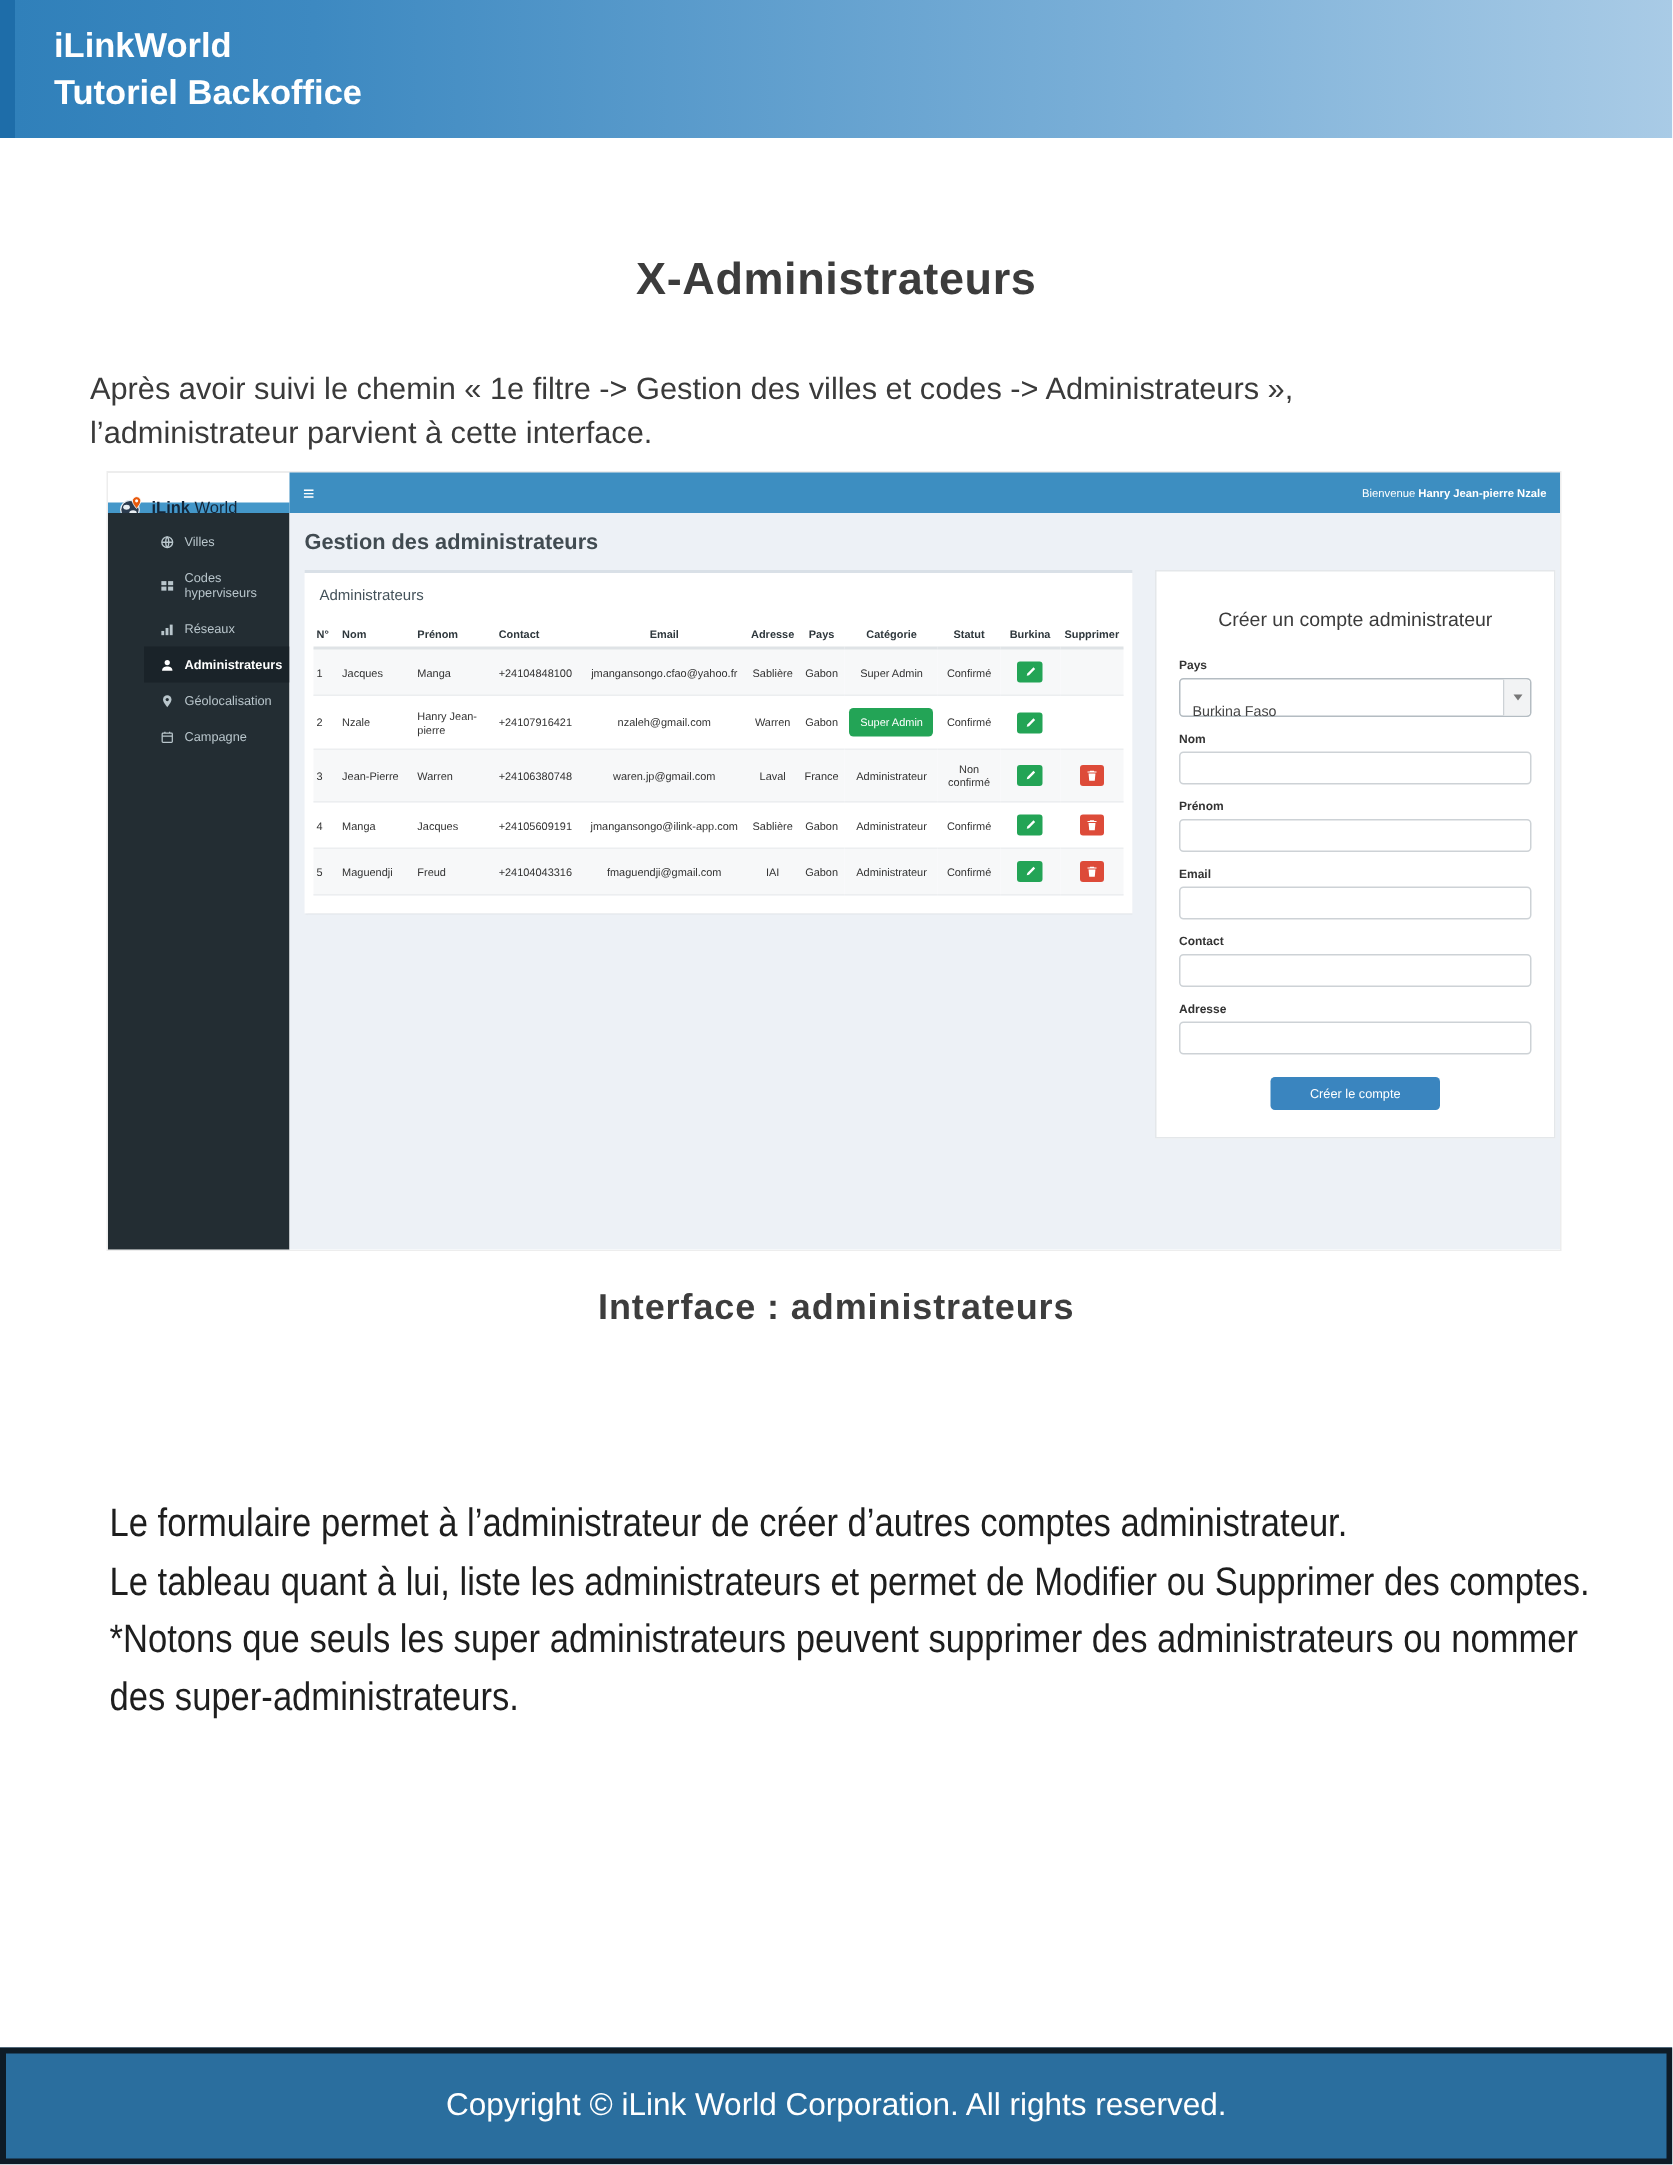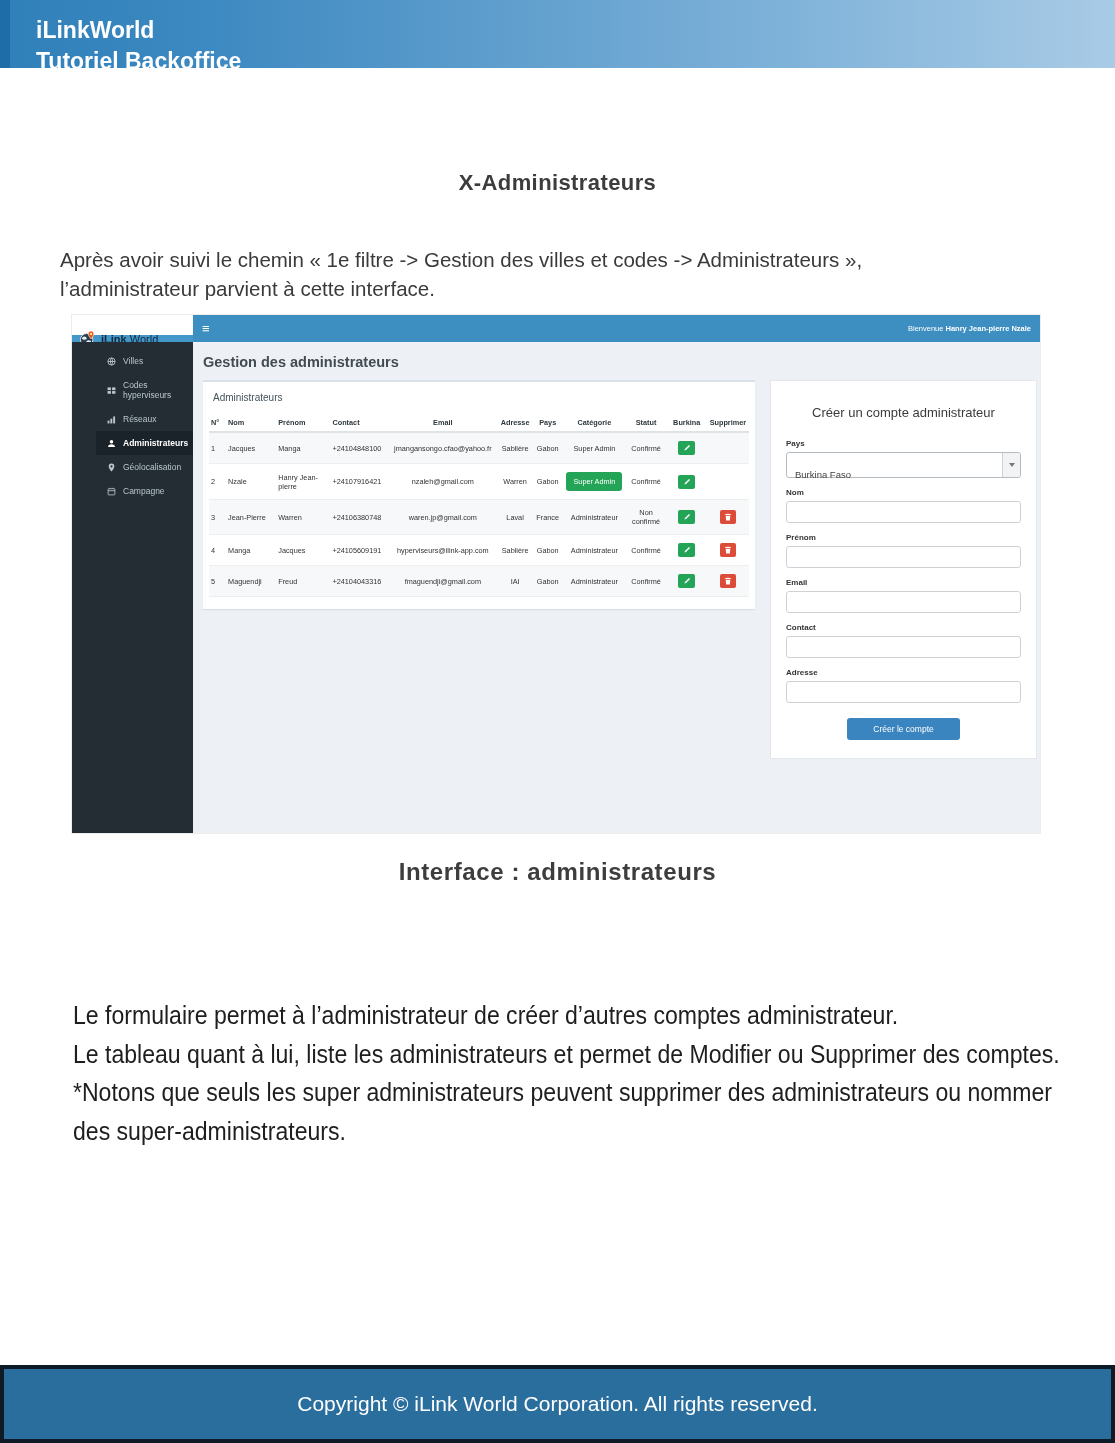--- a/index.html
+++ b/index.html
@@ -1,25 +1,25 @@
 <!DOCTYPE html>
 <html><head>
 <meta charset="utf-8">
 <style>
   html,body{margin:0;padding:0;background:#ffffff;}
   #page{position:relative;width:1115px;height:1443px;background:#fff;overflow:hidden;
         font-family:"Liberation Sans",sans-serif;}
 
   
-  .doc-header{position:absolute;top:0;left:0;right:0;height:68px;
+  .doc-header{position:absolute;top:0;left:0;right:0;height:92px;
     background:linear-gradient(90deg,#3080ba 0%,#3d89c1 18%,#7fb2d9 70%,#a9cbe6 100%);
     border-left:10px solid #1e6da9;box-sizing:border-box;
     color:#fff;font-weight:bold;font-size:23px;line-height:31px;padding:15px 0 0 26px;}
   .doc-title{position:absolute;top:170px;left:0;width:100%;text-align:center;
-    font-size:22px;font-weight:bold;color:#3c3c3c;letter-spacing:.4px;}
+    font-size:30px;font-weight:bold;color:#3c3c3c;letter-spacing:.4px;}
   .intro{position:absolute;top:245px;left:60px;font-size:20.5px;color:#3a3a3a;line-height:29px;}
   .caption{position:absolute;top:858px;left:0;width:100%;text-align:center;
     font-size:24px;font-weight:bold;color:#3d3d3d;letter-spacing:.6px;}
   .body-text{position:absolute;top:996px;left:73px;font-size:26.5px;color:#1e1e1e;
     line-height:38.5px;white-space:nowrap;transform:scaleX(.87);transform-origin:0 0;}
   .doc-footer{position:absolute;left:0;right:0;bottom:0;height:78px;background:#2a6e9e;
     border:4px solid #0e1b26;box-sizing:border-box;display:flex;align-items:center;
     justify-content:center;color:#fff;font-size:21px;}
 
   
@@ -258,21 +258,21 @@
                         <svg viewBox="0 0 16 16" fill="#fff">
                           <path d="M5.5 1.5h5l.6 1.2H14V4H2V2.7h2.9zM3.4 5.3h9.2L11.7 15H4.3z"></path>
                         </svg>
                       </button></td>
                 </tr>
                 <tr>
                   <td>4</td>
                   <td>Manga</td>
                   <td>Jacques</td>
                   <td>+24105609191</td>
-                  <td class="c">hyperviseurs@ilink-app.com</td>
+                  <td class="c">jmangansongo@ilink-app.com</td>
                   <td class="c">Sablière</td>
                   <td class="c">Gabon</td>
                   <td class="c">Administrateur</td>
                   <td class="c">Confirmé</td>
                   <td class="c"><button class="btn-edit">
                         <svg viewBox="0 0 16 16" fill="#fff">
                           <path d="M12 1.8l2.2 2.2L6 12.2l-3 .8.8-3z"></path>
                         </svg>
                       </button></td>
                   <td class="c"><button class="btn-del">

